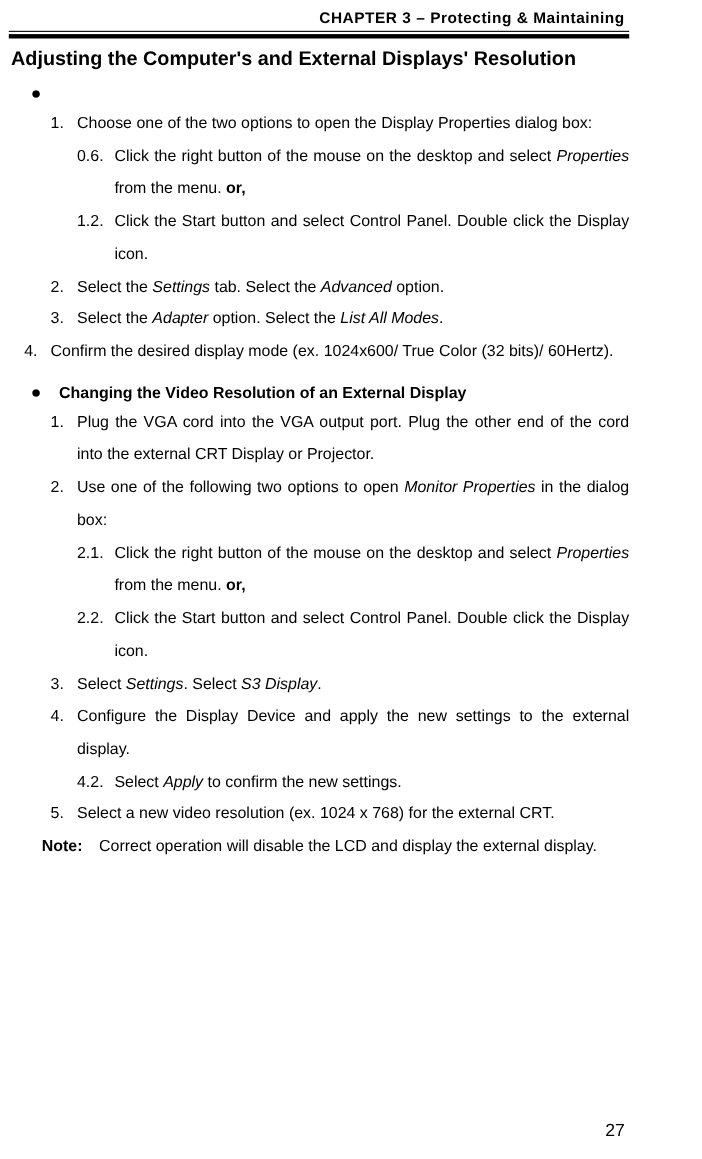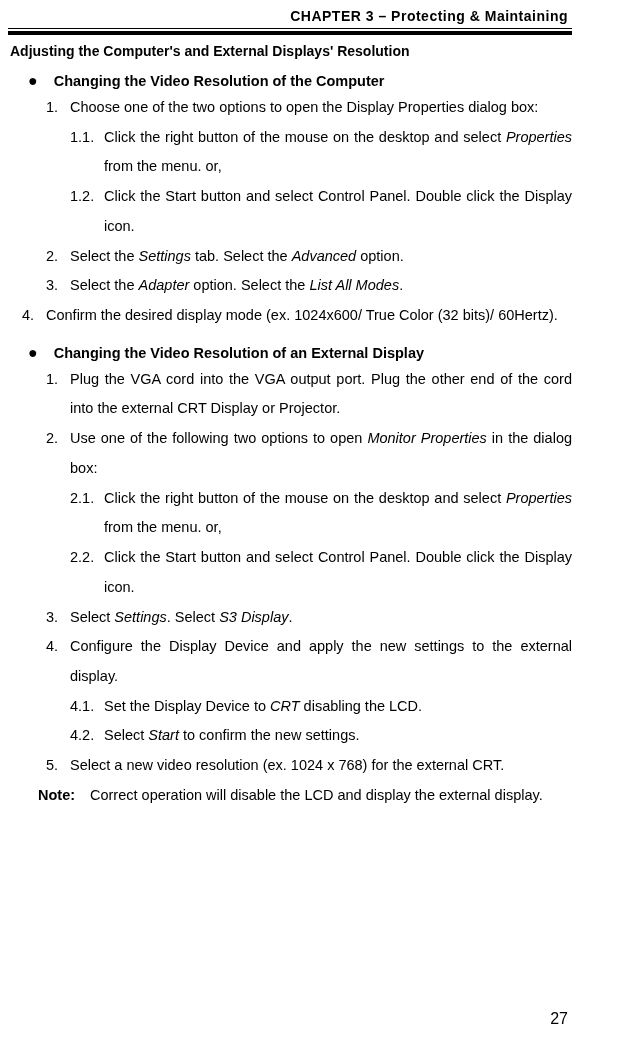--- a/index.html
+++ b/index.html
@@ -26,21 +26,21 @@
   }
   .rule-thin {
     border-top: 1px solid #000;
     margin: 4px 0 2px 0;
   }
   .rule-thick {
     border-top: 4px solid #000;
     margin: 2px 0 8px 0;
   }
   .section-title {
-    font-size: 14px;
+    font-size: 18px;
     font-weight: bold;
     margin: 6px 2px 14px 2px;
   }
   .bullet-line {
     display: flex;
     align-items: baseline;
     margin-left: 20px;
     margin-bottom: 4px;
   }
   .bullet-dot {
@@ -85,54 +85,53 @@
   .note-prefix {
     flex: 0 0 52px;
     font-weight: bold;
   }
   .note-body {
     flex: 1;
     text-align: justify;
   }
   .page-number {
     position: absolute;
-    bottom: 26px;
+    bottom: 16px;
     right: 14px;
     font-size: 16px;
     margin-top: 26px;
   }
   .spacer {
     height: 14px;
   }
   em { font-style: italic; }
-  b  { font-weight: normal; }
+  b  { font-weight: bold; }
 </style>
 </head>
 <body>
 
 <div class="page">
 
   <div class="chapter-header">CHAPTER 3 – Protecting &amp; Maintaining</div>
   <div class="rule-thin"></div>
   <div class="rule-thick"></div>
 
   <div class="section-title">Adjusting the Computer's and External Displays' Resolution</div>
 
   <div class="bullet-line">
     <span class="bullet-dot">●</span>
-    <span class="bullet-text">Changing the Video Resolution of the Computer</span>
   </div>
 
   <div class="content">
     <div class="num-item">
       <div class="num-prefix">1.</div>
       <div class="num-body">Choose one of the two options to open the Display Properties dialog box:</div>
     </div>
     <div class="sub-item">
-      <div class="sub-prefix">1.1.</div>
+      <div class="sub-prefix">0.6.</div>
       <div class="num-body">
         <span>Click the right button of the mouse on the desktop and select </span><em>Properties</em><span> from the menu. </span><b>or,</b>
       </div>
     </div>
     <div class="sub-item">
       <div class="sub-prefix">1.2.</div>
       <div class="num-body">Click the Start button and select Control Panel. Double click the Display icon.</div>
     </div>
     <div class="num-item">
       <div class="num-prefix">2.</div>
@@ -184,29 +183,23 @@
       <div class="num-prefix">3.</div>
       <div class="num-body">
         <span>Select </span><em>Settings</em><span>. Select </span><em>S3 Display</em><span>.</span>
       </div>
     </div>
     <div class="num-item">
       <div class="num-prefix">4.</div>
       <div class="num-body">Configure the Display Device and apply the new settings to the external display.</div>
     </div>
     <div class="sub-item">
-      <div class="sub-prefix">4.1.</div>
-      <div class="num-body">
-        <span>Set the Display Device to </span><em>CRT</em><span> disabling the LCD.</span>
-      </div>
-    </div>
-    <div class="sub-item">
       <div class="sub-prefix">4.2.</div>
       <div class="num-body">
-        <span>Select </span><em>Start</em><span> to confirm the new settings.</span>
+        <span>Select </span><em>Apply</em><span> to confirm the new settings.</span>
       </div>
     </div>
     <div class="num-item">
       <div class="num-prefix">5.</div>
       <div class="num-body">Select a new video resolution (ex. 1024 x 768) for the external CRT.</div>
     </div>
 
     <div class="note-line">
       <div class="note-prefix">Note:</div>
       <div class="note-body">Correct operation will disable the LCD and display the external display.</div>

